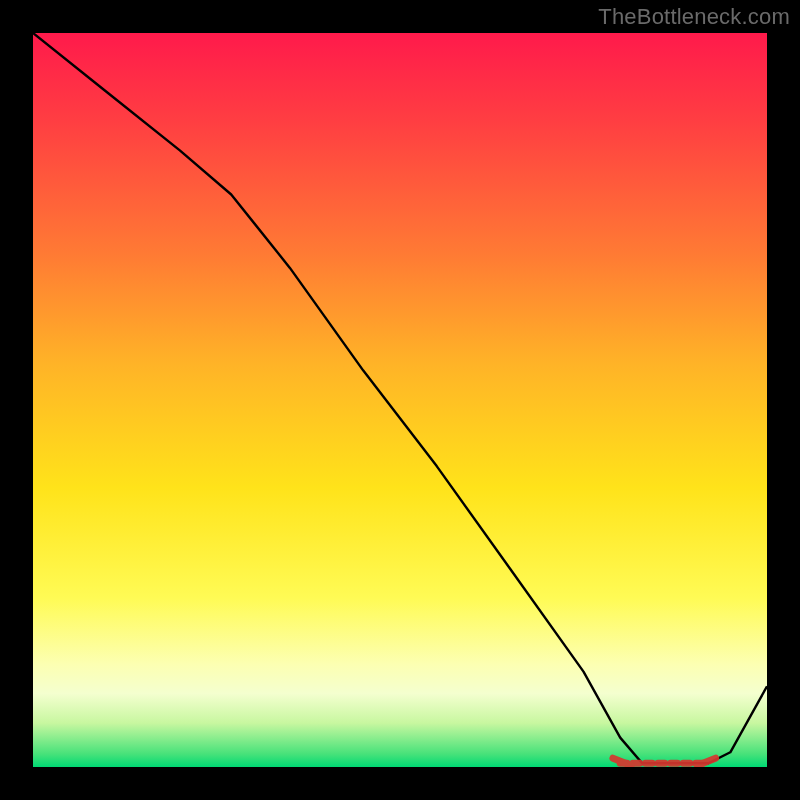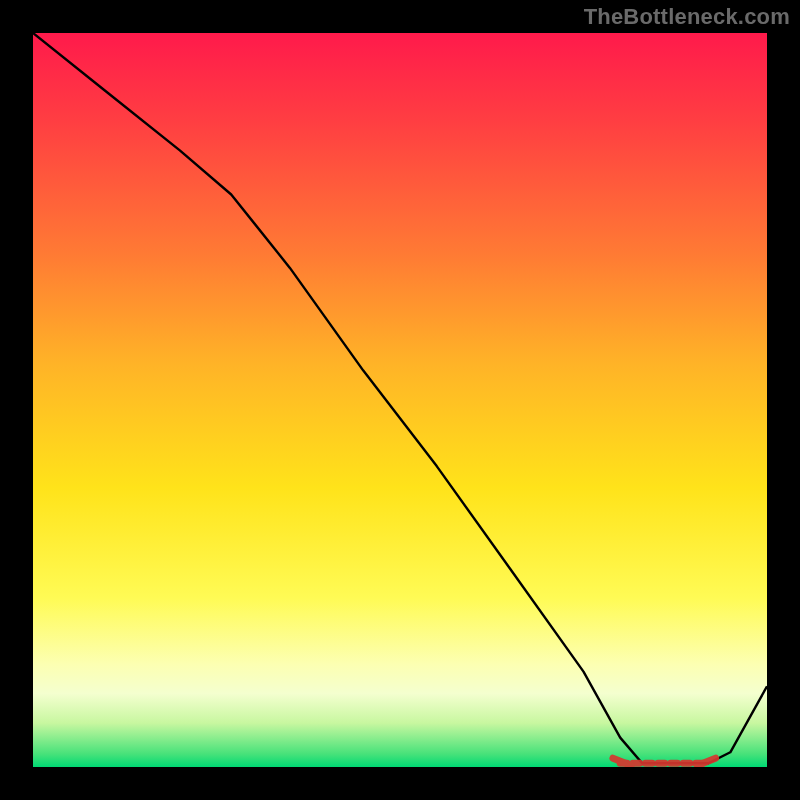--- a/index.html
+++ b/index.html
@@ -15,21 +15,21 @@
     position: relative;
     width: 800px;
     height: 800px;
   }
   .attribution {
     position: absolute;
     top: 4px;
     right: 10px;
     color: #6a6a6a;
     font-size: 22px;
-    font-weight: 700;
+    font-weight: 400;
     letter-spacing: 0.2px;
     z-index: 5;
   }
   .plot-area {
     position: absolute;
     left: 33px;
     top: 33px;
     width: 734px;
     height: 734px;
   }

